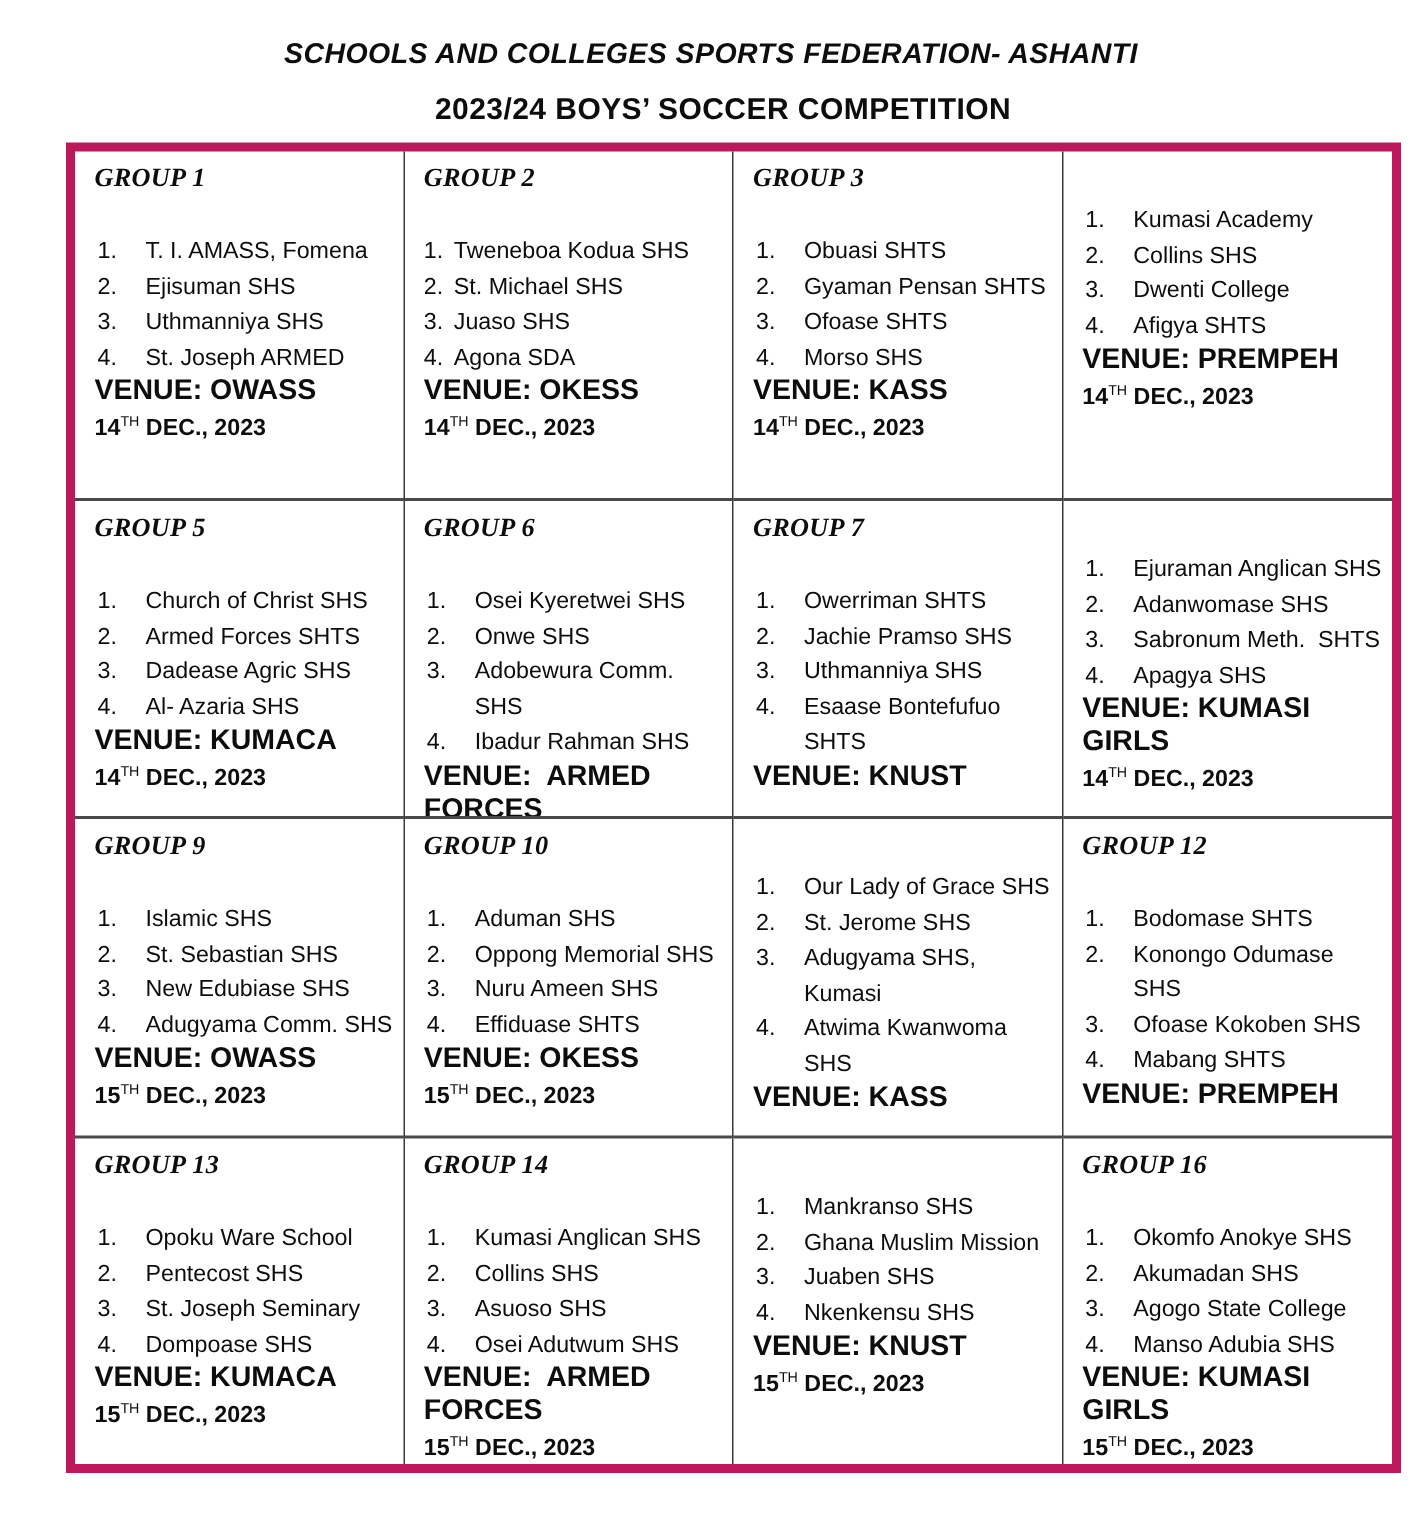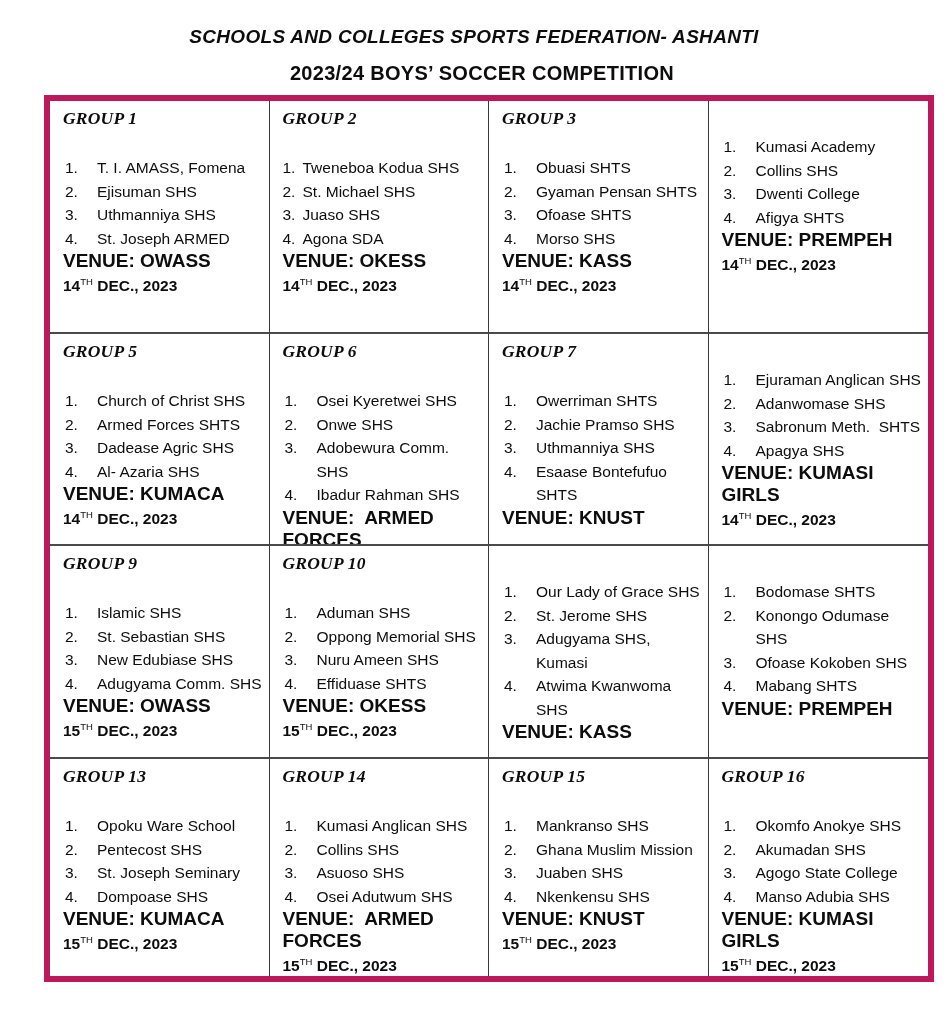--- a/index.html
+++ b/index.html
@@ -351,20 +351,21 @@
         </li>
         <li>
           <span class="num">4.</span>
           <span class="tname">Atwima Kwanwoma SHS</span>
         </li>
       </ol>
     <div class="venue">VENUE: KASS</div>
 
   </div>
     <div class="cell">
+    <div class="gname">GROUP 12</div>
     <ol class="teams">
         <li>
           <span class="num">1.</span>
           <span class="tname">Bodomase SHTS</span>
         </li>
         <li>
           <span class="num">2.</span>
           <span class="tname">Konongo Odumase SHS</span>
         </li>
         <li>
@@ -419,21 +420,20 @@
         </li>
         <li>
           <span class="num">4.</span>
           <span class="tname">Osei Adutwum SHS</span>
         </li>
       </ol>
     <div class="venue">VENUE:  ARMED FORCES</div>
     <div class="gdate"><span>15</span><sup>TH</sup><span> DEC., 2023</span></div>
   </div>
     <div class="cell">
-    <div class="gname">GROUP 15</div>
     <ol class="teams">
         <li>
           <span class="num">1.</span>
           <span class="tname">Mankranso SHS</span>
         </li>
         <li>
           <span class="num">2.</span>
           <span class="tname">Ghana Muslim Mission</span>
         </li>
         <li>

